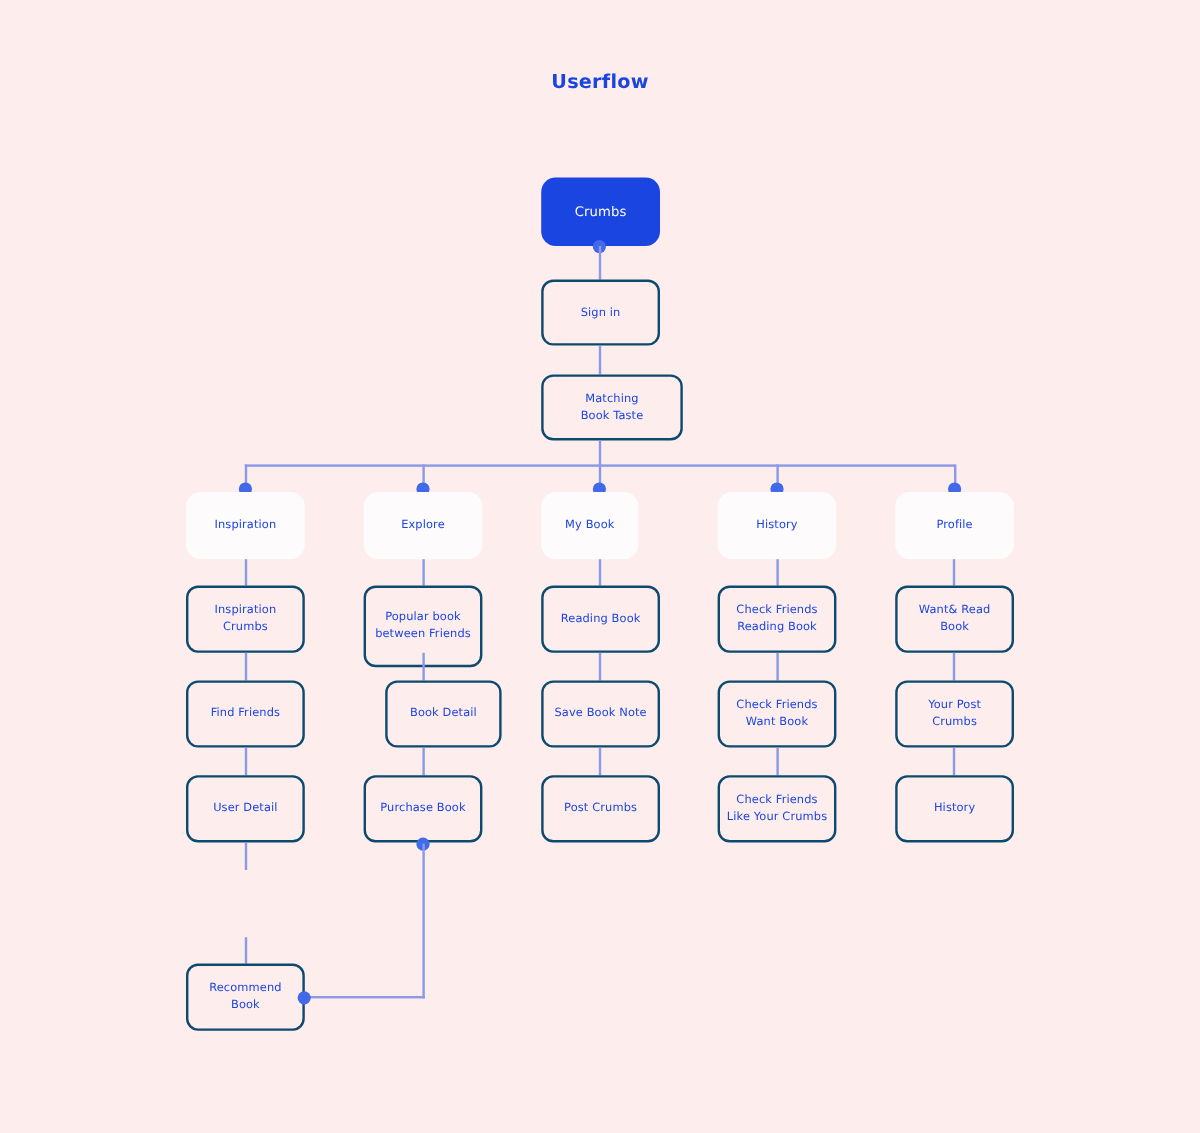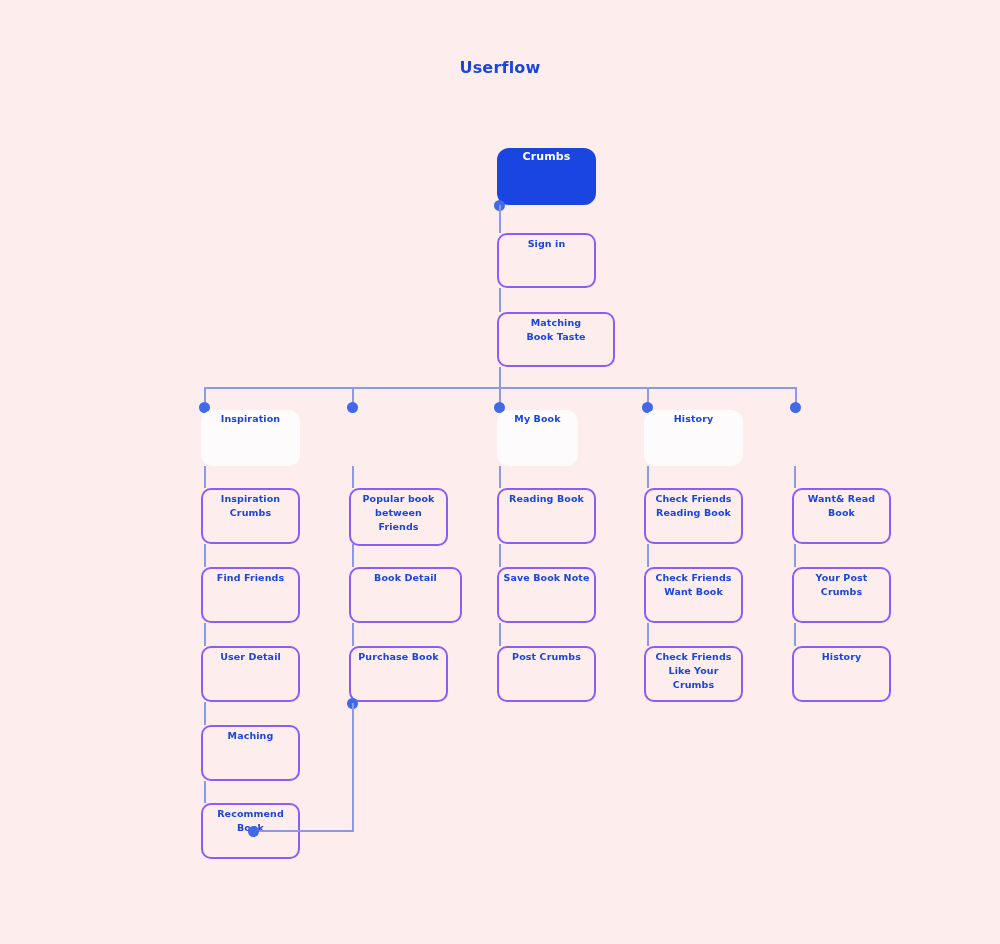--- a/index.html
+++ b/index.html
@@ -49,41 +49,41 @@
     height: 11px;
     border-radius: 50%;
     background: #4169e8;
   }
 
   
   .node {
     position: absolute;
     box-sizing: border-box;
     display: flex;
+    align-items: center;
     justify-content: center;
     text-align: center;
     border-radius: 10px;
     font-size: 9.5px;
-    font-weight: bold;
+    font-weight: normal;
     line-height: 14px;
     color: #1a45e0;
     letter-spacing: 0.1px;
     padding: 2px 4px;
-    margin-left: 46px;
   }
   .node.root {
     background: #1a45e0;
     color: #ffffff;
     border: none;
     border-radius: 12px;
     font-size: 11px;
   }
   .node.plain {
     background: #fdeded;
-    border: 2px solid #8b5cf6;
+    border: 2px solid #0c4a6e;
   }
   .node.card {
     background: #fdfbfb;
     border: none;
     border-radius: 12px;
   }
   .node .label {
     white-space: pre-line;
     display: block;
   }
@@ -137,36 +137,36 @@
   </div>
   <div class="line-v" style="left:204px; top:544px; height:23px;"></div>
   <div class="node plain" style="left:155px; top:567px; width:99px; height:56px;">
     <span class="label">Find Friends</span>
   </div>
   <div class="line-v" style="left:204px; top:623px; height:23px;"></div>
   <div class="node plain" style="left:155px; top:646px; width:99px; height:56px;">
     <span class="label">User Detail</span>
   </div>
   <div class="line-v" style="left:204px; top:702px; height:23px;"></div>
-  <div class="node plain" style="left:155px; top:725px; width:99px; height:56px;">
-    <span class="label">Maching</span>
-  </div>
   <div class="line-v" style="left:204px; top:781px; height:22px;"></div>
   <div class="node plain" style="left:155px; top:803px; width:99px; height:56px;">
     <span class="label">Recommend
 Book</span>
   </div>
 
+  <div class="node card" style="left:303px; top:410px; width:99px; height:56px;">
+    <span class="label">Explore</span>
+  </div>
   <div class="line-v" style="left:352px; top:466px; height:22px;"></div>
-  <div class="node plain" style="left:303px; top:488px; width:99px; height:58px;">
+  <div class="node plain" style="left:303px; top:488px; width:99px; height:68px;">
     <span class="label">Popular book
 between Friends</span>
   </div>
   <div class="line-v" style="left:352px; top:544px; height:23px;"></div>
-  <div class="node plain" style="left:303px; top:567px; width:113px; height:56px;">
+  <div class="node plain" style="left:321px; top:567px; width:97px; height:56px;">
     <span class="label">Book Detail</span>
   </div>
   <div class="line-v" style="left:352px; top:623px; height:23px;"></div>
   <div class="node plain" style="left:303px; top:646px; width:99px; height:56px;">
     <span class="label">Purchase Book</span>
   </div>
 
   <div class="dot" style="left:347px; top:698px;"></div>
   <div class="line-v" style="left:352px; top:703px; height:129px;"></div>
   <div class="line-h" style="left:256px; top:830px; width:98px;"></div>
@@ -200,20 +200,23 @@
   <div class="node plain" style="left:598px; top:567px; width:99px; height:56px;">
     <span class="label">Check Friends
 Want Book</span>
   </div>
   <div class="line-v" style="left:647px; top:623px; height:23px;"></div>
   <div class="node plain" style="left:598px; top:646px; width:99px; height:56px;">
     <span class="label">Check Friends
 Like Your Crumbs</span>
   </div>
 
+  <div class="node card" style="left:746px; top:410px; width:99px; height:56px;">
+    <span class="label">Profile</span>
+  </div>
   <div class="line-v" style="left:794px; top:466px; height:22px;"></div>
   <div class="node plain" style="left:746px; top:488px; width:99px; height:56px;">
     <span class="label">Want&amp; Read
 Book</span>
   </div>
   <div class="line-v" style="left:794px; top:544px; height:23px;"></div>
   <div class="node plain" style="left:746px; top:567px; width:99px; height:56px;">
     <span class="label">Your Post
 Crumbs</span>
   </div>

